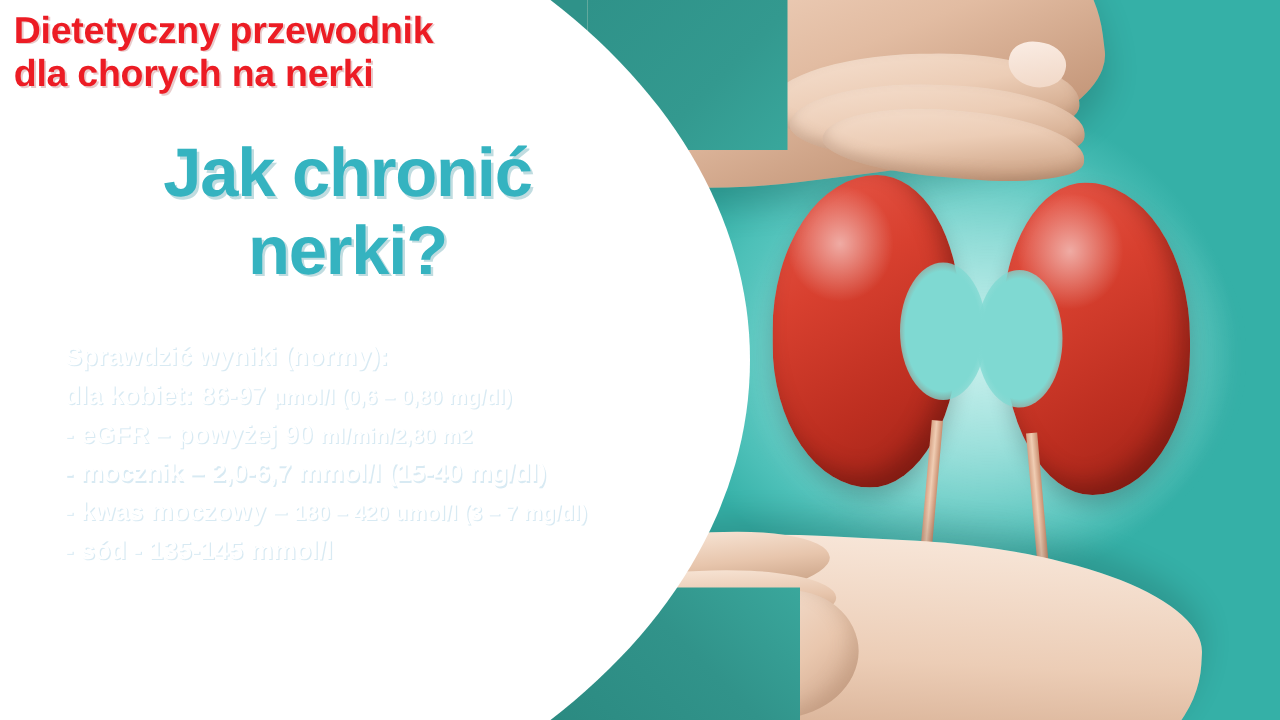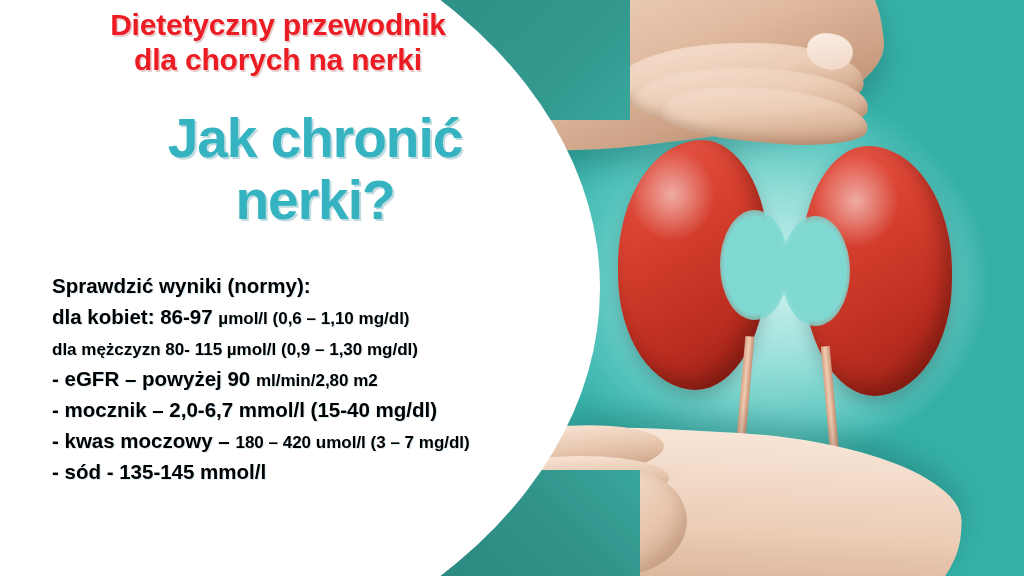--- a/index.html
+++ b/index.html
@@ -126,39 +126,39 @@
   #corner-top{left:470px;top:0;width:160px;height:120px;
     background:linear-gradient(135deg,#2f9289 0%,#33998f 60%,#39a79c 100%);}
   #corner-bottom{left:440px;top:470px;width:200px;height:106px;
     background:linear-gradient(45deg,#2b8a81 0%,#31938a 55%,#3aa79c 100%);}
 
   
   #content{position:absolute;left:0;top:0;width:620px;height:576px;z-index:6;}
 
   .title-red{
     position:absolute;left:0;top:8px;width:556px;
-    text-align:center;
+    text-align:left;
     color:#ec1c24;
     font-size:30px;font-weight:bold;line-height:1.16;
     letter-spacing:-.2px;
     text-shadow:1.5px 1.5px 0 rgba(150,20,20,.22);
+    padding-left:11px;
   }
   .title-teal{
     position:absolute;left:0;top:108px;width:556px;
     text-align:center;
     color:#35b3c0;
     font-size:55px;font-weight:bold;line-height:1.12;
     letter-spacing:-1px;
     text-shadow:2px 2px 0 rgba(45,140,152,.30);
-    padding-left:37px;
   }
 
   #facts{
     position:absolute;left:52px;top:275px;width:520px;
-    color:#000000;
+    color:#ffffff;
     font-weight:bold;
   }
   .fact{
     line-height:1.06;
     margin:0 0 9px 0;
     white-space:nowrap;
     text-shadow:1px 1px 0 rgba(40,140,190,.18);
   }
   .fact .big{font-size:20.5px;}
   .fact .small{font-size:17px;}
@@ -216,26 +216,23 @@
     </div>
 
     <div id="facts">
 
       <div class="fact lead">
         <span class="big">Sprawdzić wyniki (normy):</span>
       </div>
 
 
       <div class="fact">
-        <span class="big">dla kobiet: 86-97 </span><span class="small">µmol/l (0,6 – 1,10 mg/dl)</span>
-      </div>
-
-      <div class="fact">
-        <span class="big"></span><span class="small">dla mężczyzn 80- 115 µmol/l (0,9 – 1,30 mg/dl)</span>
-      </div>
+        <span class="big">dla kobiet: 86-97 </span><span class="small">µmol/l (0,6 – 0,80 mg/dl)</span>
+      </div>
+
 
       <div class="fact">
         <span class="big">- eGFR – powyżej 90 </span><span class="small">ml/min/2,80 m2</span>
       </div>
 
       <div class="fact">
         <span class="big">- mocznik – 2,0-6,7 mmol/l (15-40 mg/dl)</span><span class="small"></span>
       </div>
 
       <div class="fact">

